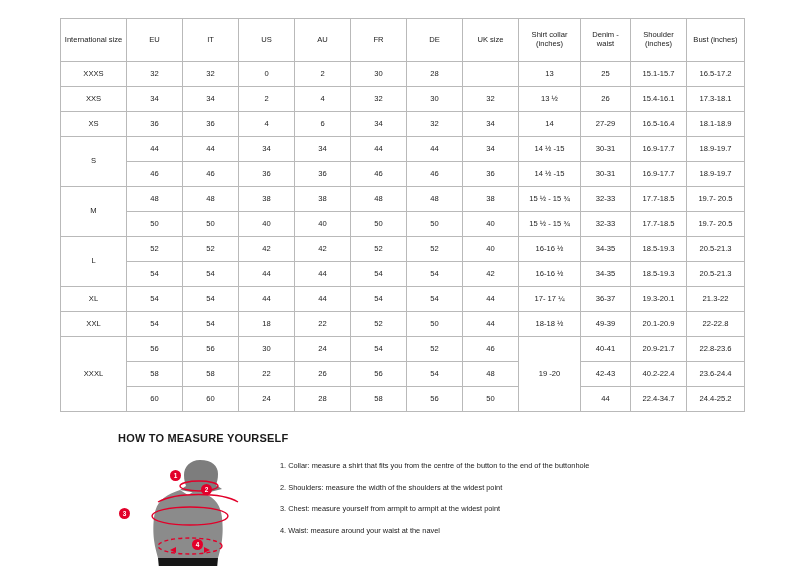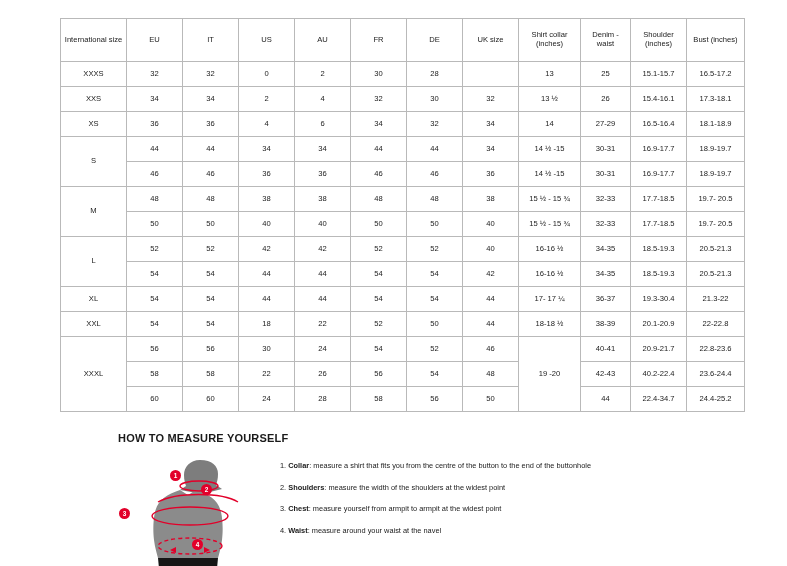--- a/index.html
+++ b/index.html
@@ -80,21 +80,21 @@
   .steps {
     margin-left: 22px;
     padding-top: 8px;
   }
   .step {
     font-size: 7.4px;
     line-height: 1.15;
     margin-bottom: 13px;
     color: #1a1a1a;
   }
-  .step b { font-weight: bold; }
+  .step b { font-weight: normal; }
 
   
   .torso-svg { position: absolute; left: 0; top: 0; }
 
   .marker {
     position: absolute;
     width: 11px;
     height: 11px;
     border-radius: 50%;
     background: #e2002a;
@@ -273,34 +273,34 @@
           <td>XL</td>
           <td>54</td>
           <td>54</td>
           <td>44</td>
           <td>44</td>
           <td>54</td>
           <td>54</td>
           <td>44</td>
           <td>17- 17 ¼</td>
           <td>36-37</td>
-          <td>19.3-30.4</td>
+          <td>19.3-20.1</td>
           <td>21.3-22</td>
         </tr>
         <tr>
           <td>XXL</td>
           <td>54</td>
           <td>54</td>
           <td>18</td>
           <td>22</td>
           <td>52</td>
           <td>50</td>
           <td>44</td>
           <td>18-18 ½</td>
-          <td>38-39</td>
+          <td>49-39</td>
           <td>20.1-20.9</td>
           <td>22-22.8</td>
         </tr>
         <tr>
           <td rowspan="3">XXXL</td>
           <td>56</td>
           <td>56</td>
           <td>30</td>
           <td>24</td>
           <td>54</td>

